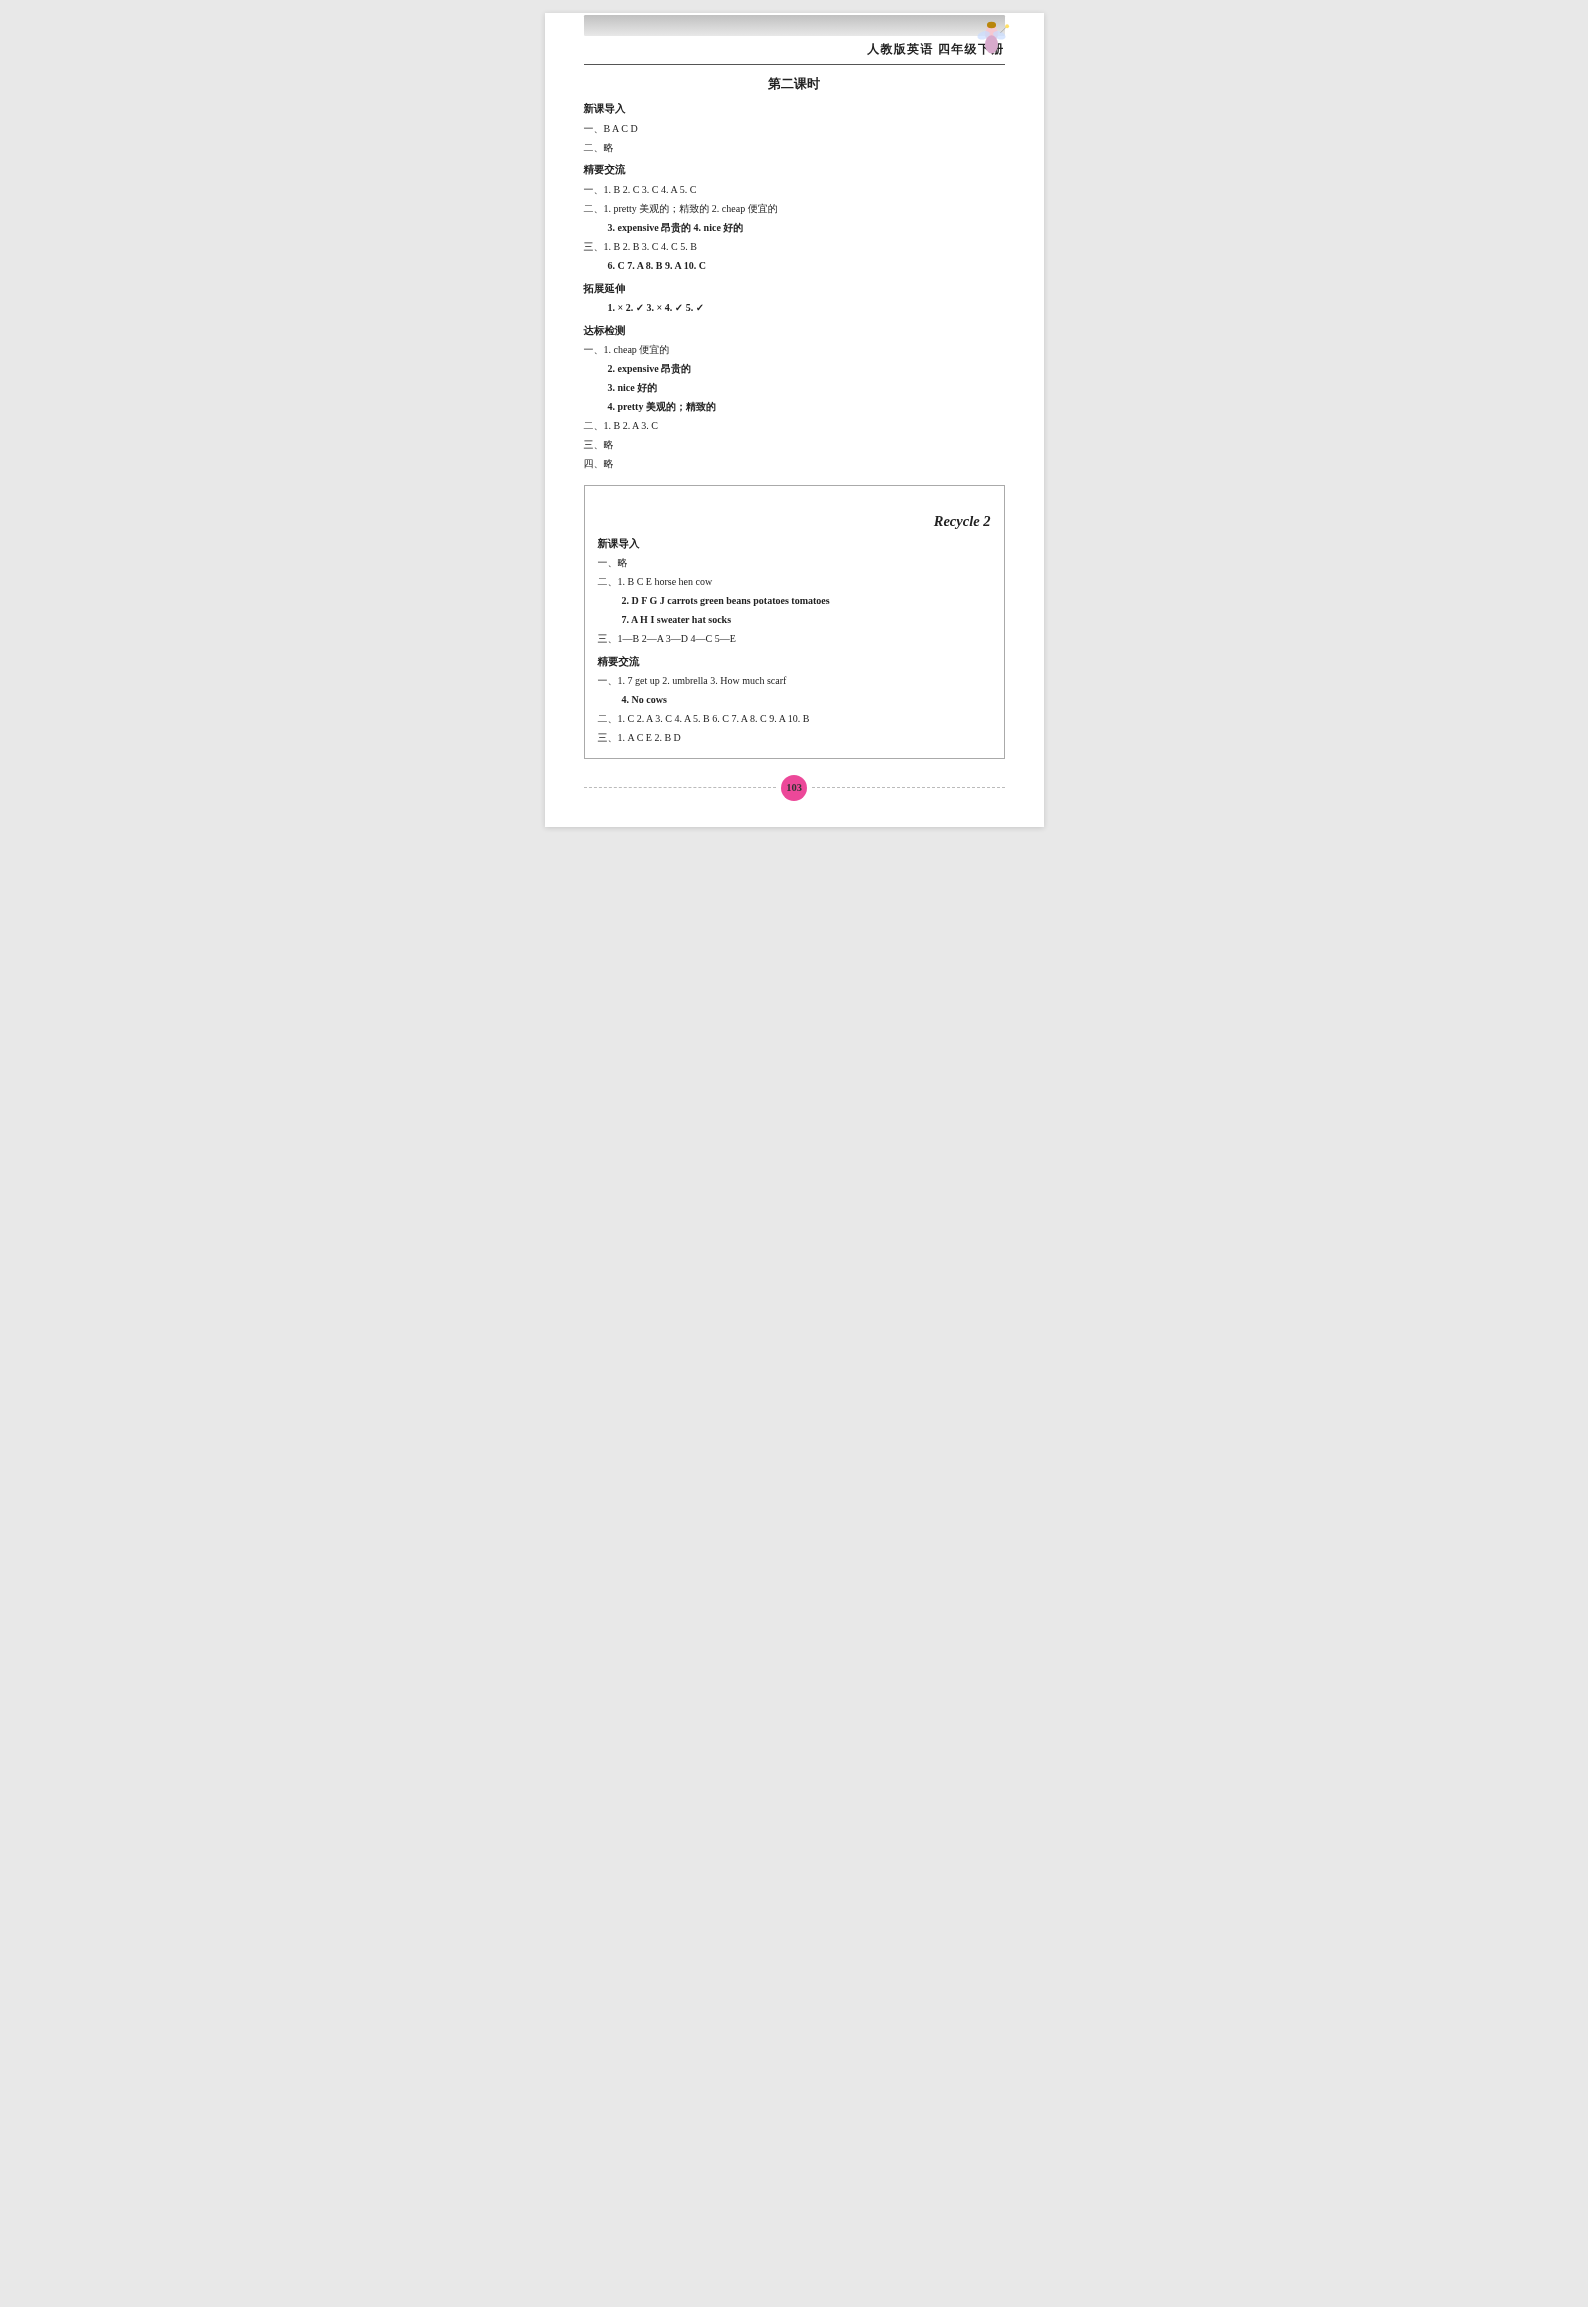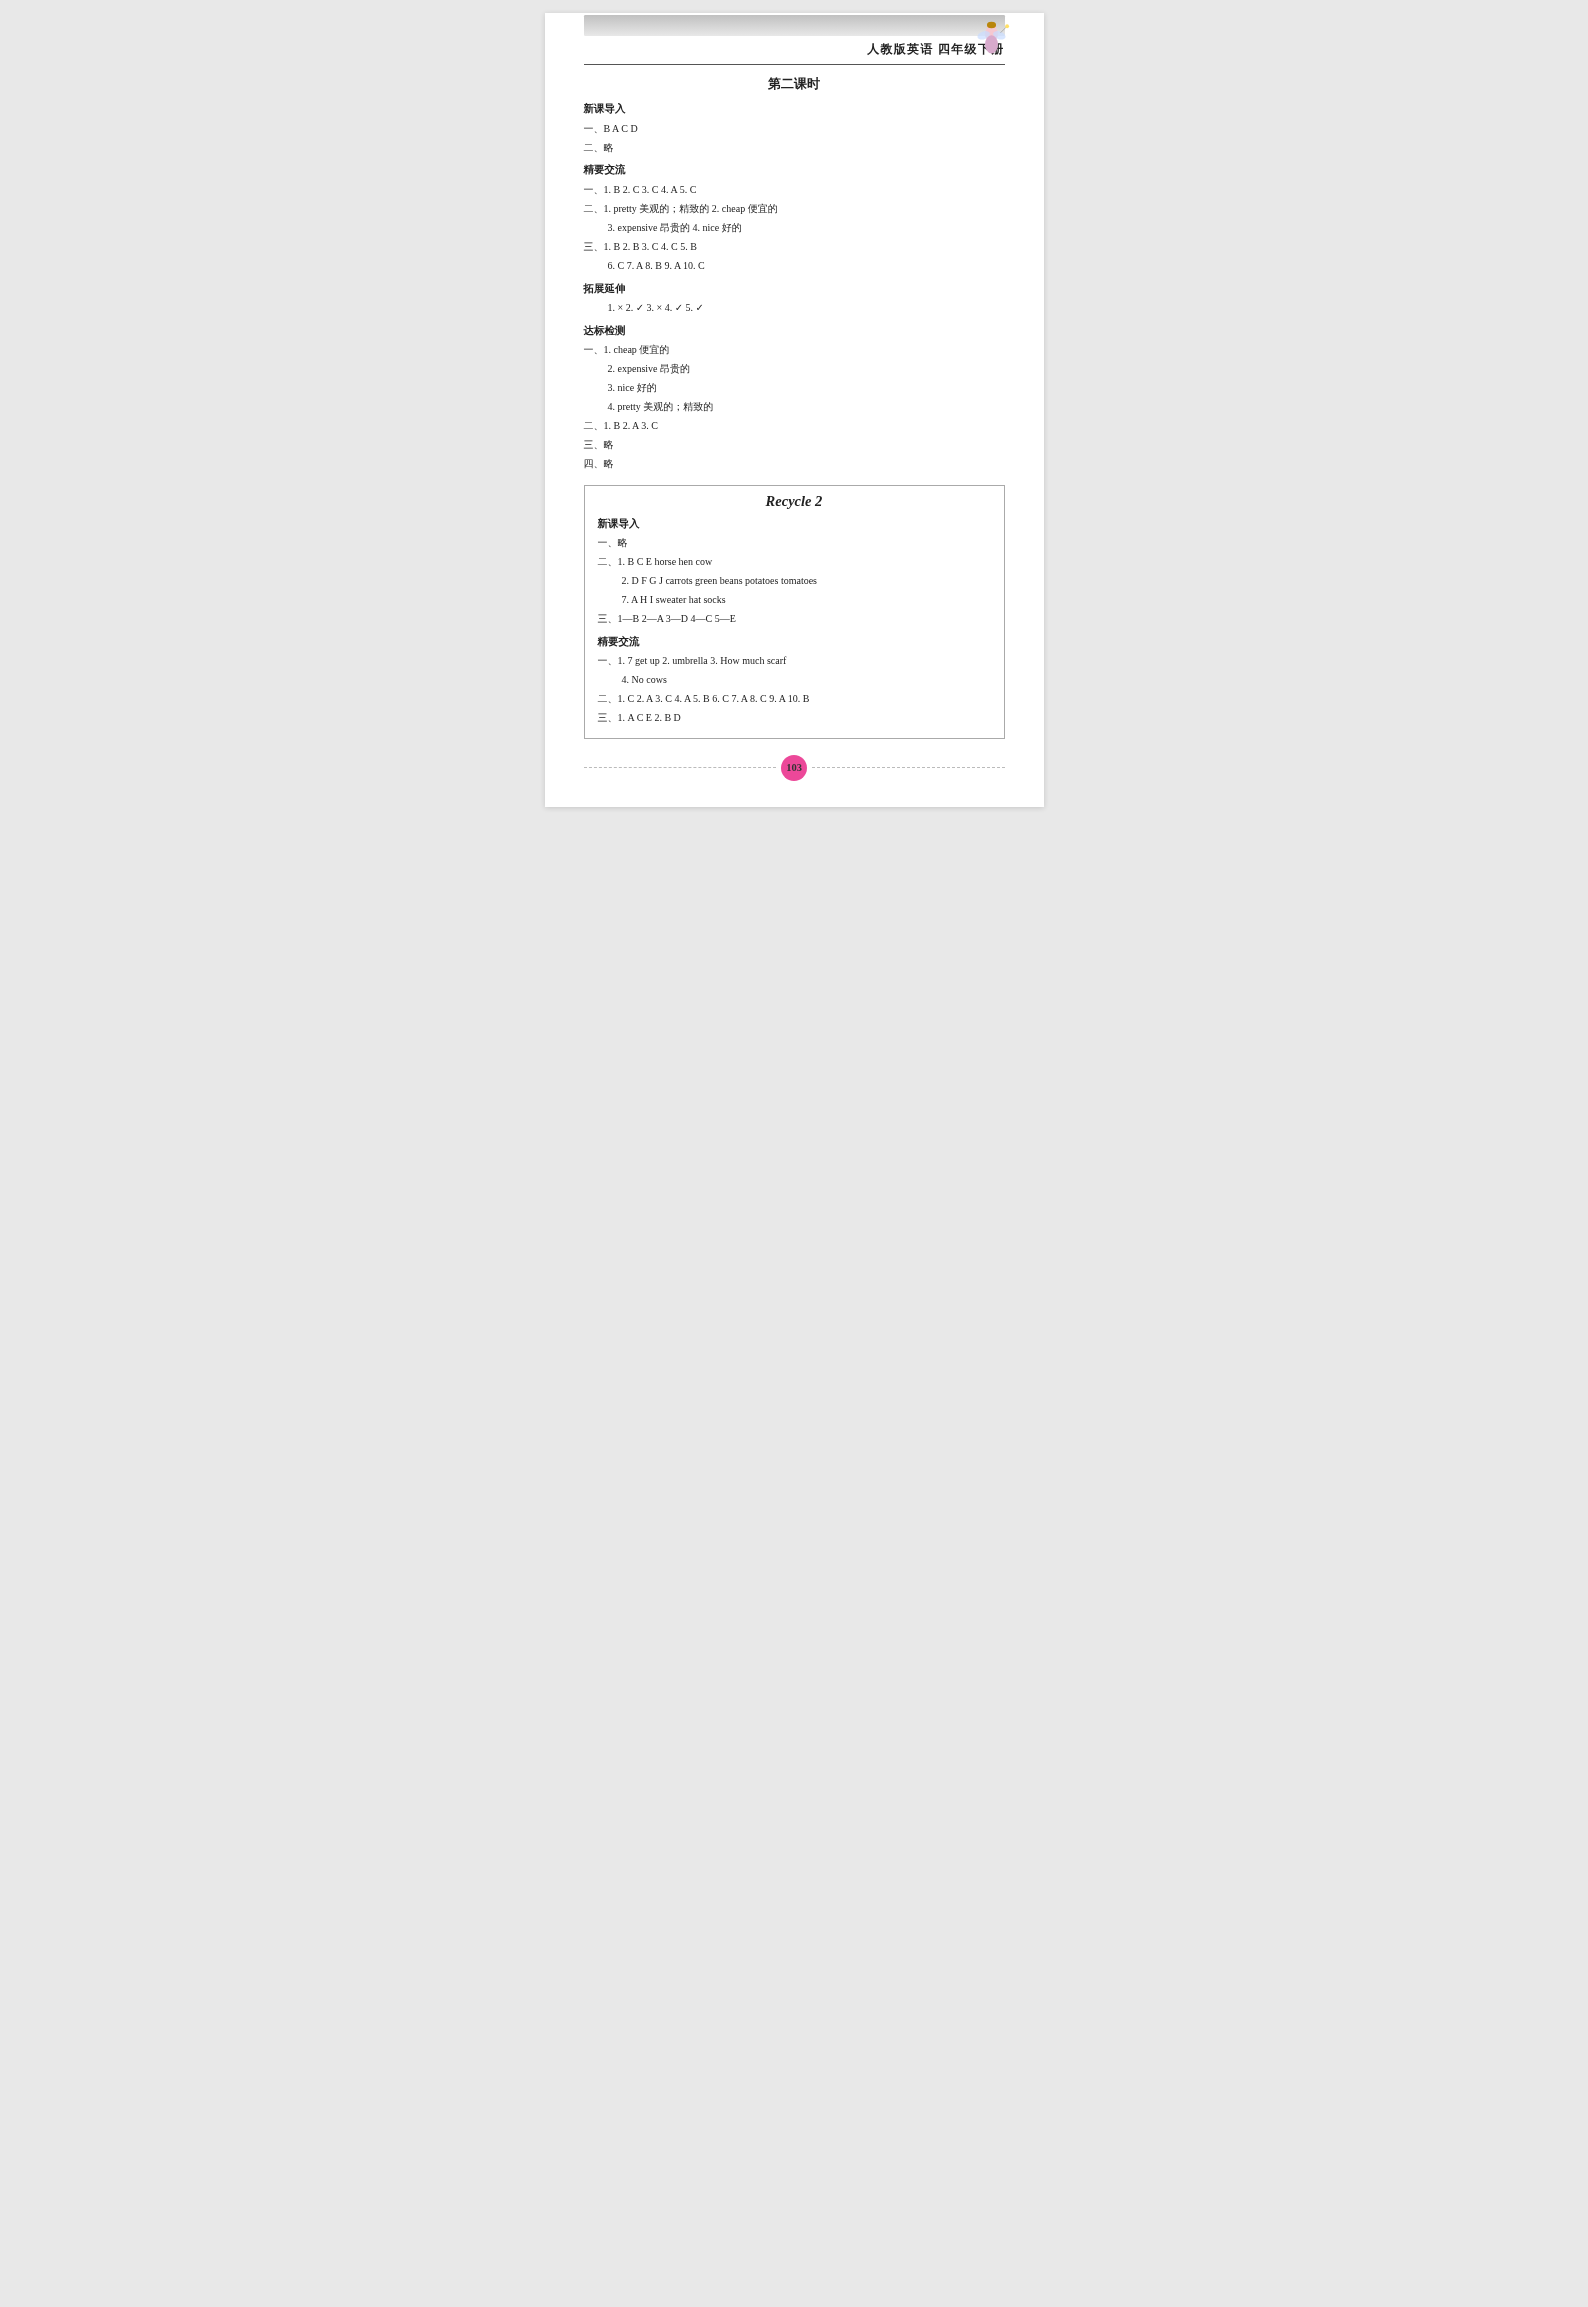--- a/index.html
+++ b/index.html
@@ -58,20 +58,21 @@
       color: #222;
     }
     .content-line {
       font-size: 10px;
       line-height: 1.9;
       color: #222;
       padding-left: 0;
     }
     .indent {
       padding-left: 24px;
+      font-weight: bold;
     }
     .main-layout {
       display: flex;
       gap: 13px;
       align-items: flex-start;
     }
     .main-left {
       flex: 1;
     }
     .listening-box {
@@ -99,26 +100,27 @@
     .listening-box-title::after {
       content: " 🔊";
       font-size: 9.2px;
     }
     .recycle-section {
       border: 1px solid #aaa;
       margin: 12px 0 6.6px 0;
       padding: 6.6px 13px 10.5px 13px;
     }
     .recycle-title {
-      text-align: center;
+      text-align: right;
       font-size: 14.5px;
       font-weight: bold;
       margin-bottom: 6.6px;
       color: #222;
       font-style: italic;
+      margin-top: 20px;
     }
     .page-number-bar {
       margin-top: 16px;
       display: flex;
       justify-content: center;
       align-items: center;
     }
     .page-number-line {
       flex: 1;
       border-top: 1px dashed #bbb;

